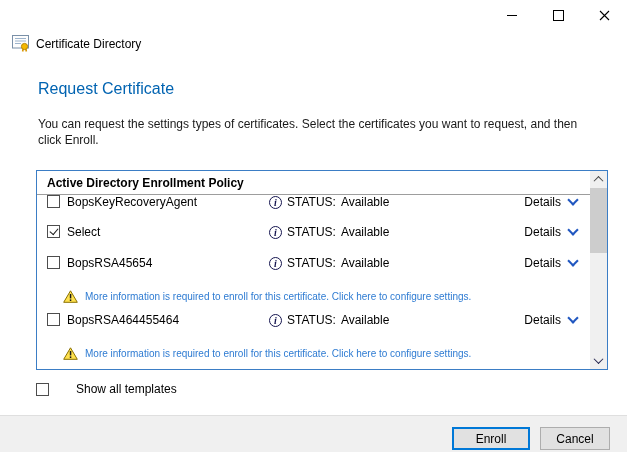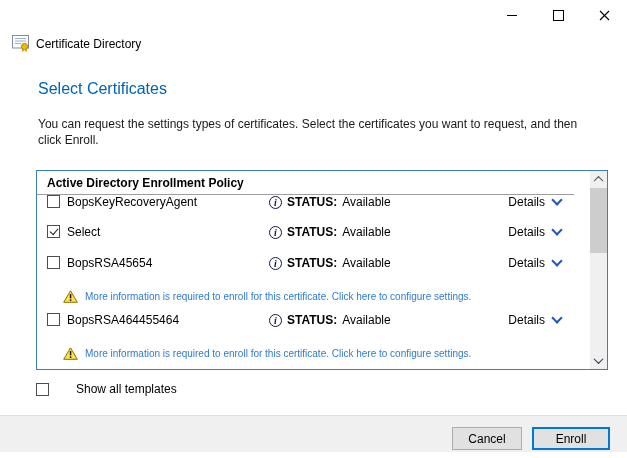--- a/index.html
+++ b/index.html
@@ -13,21 +13,21 @@
   .glyph-min{width:10px;height:1px;background:#000;}
   .glyph-max{width:9px;height:9px;border:1px solid #000;background:transparent;}
   
   .app-header{position:absolute;top:35px;left:12px;display:flex;align-items:center;gap:6px;font-size:12px;}
   
   .page-title{position:absolute;top:80px;left:38px;font-size:16px;color:#0063b1;}
   .description{position:absolute;top:116px;left:38px;width:558px;font-size:12px;line-height:16px;color:#1a1a1a;}
   
   .listbox{
     position:absolute;left:36px;top:170px;width:572px;height:200px;
-    border:1px solid #3b7dc5;box-sizing:border-box;background:#fff;display:flex;gap:16px;
+    border:1px solid #3b7dc5;box-sizing:border-box;background:#fff;display:flex;
   }
   .list-content{flex:1;min-width:0;}
   .list-header{
     font-weight:bold;font-size:12px;padding:6px 0 5px 10px;
     border-bottom:1px solid #9d9d9d;height:12px;line-height:12px;
   }
   .cert-row{position:relative;display:flex;padding-left:10px;font-size:12px;}
   .row-h1{height:30px;} .row-h2{height:31px;} .row-h3{height:30px;} .row-h4{height:30px;margin-top:6px;}
   .cb{
     width:13px;height:13px;border:1px solid #4d4d4d;background:#fff;
@@ -37,21 +37,21 @@
     content:"";position:absolute;left:2px;top:2px;width:7px;height:4px;
     border-left:1.6px solid #1a1a1a;border-bottom:1.6px solid #1a1a1a;transform:rotate(-50deg);
   }
   .cert-name{white-space:nowrap;}
   .status-group{position:absolute;left:232px;display:flex;align-items:center;gap:5px;}
   .info-icon{
     width:13px;height:13px;border-radius:50%;border:1px solid #15154f;color:#15154f;
     font-family:"Liberation Serif",serif;font-style:italic;font-weight:bold;font-size:10px;
     display:flex;align-items:center;justify-content:center;box-sizing:border-box;flex:none;
   }
-  .status-label{font-weight:bold;}
+  .status-label{font-weight:normal;}
   .details-btn{position:absolute;right:13px;display:flex;align-items:center;gap:8px;cursor:default;}
   .chev-down{
     width:6px;height:6px;border-right:2px solid #2057c0;border-bottom:2px solid #2057c0;
     transform:rotate(45deg);margin-top:-4px;
   }
   .warning-row{
     display:flex;align-items:center;gap:7px;padding-left:26px;font-size:10px;height:21px;
     color:#2e7bd2;white-space:nowrap;
   }
   .warn-link{cursor:pointer;}
@@ -100,21 +100,21 @@
     <rect x="0.5" y="0.5" width="16" height="12.5" fill="#fdfdfd" stroke="#7a90a8"></rect>
     <line x1="3" y1="3.5" x2="14" y2="3.5" stroke="#9db4cc" stroke-width="1"></line>
     <line x1="3" y1="6" x2="14" y2="6" stroke="#9db4cc" stroke-width="1"></line>
     <line x1="3" y1="8.5" x2="9" y2="8.5" stroke="#9db4cc" stroke-width="1"></line>
     <path d="M11.5 12.5 L10.6 16.5 M13.5 12.5 L14.4 16.5" stroke="#d89600" stroke-width="1.6"></path>
     <circle cx="12.5" cy="11.5" r="3.1" fill="#f5b800" stroke="#b88600"></circle>
   </svg>
   <span>Certificate Directory</span>
 </div>
 
-<div class="page-title">Select Certificates</div>
+<div class="page-title">Request Certificate</div>
 <div class="description">You can request the settings types of certificates. Select the certificates you want to request, and then click Enroll.</div>
 
 <div class="listbox">
   <div class="list-content">
     <div class="list-header">Active Directory Enrollment Policy</div>
 
   <div class="cert-row row-h1">
         <span class="cb"></span>
         <span class="cert-name">BopsKeyRecoveryAgent</span>
         <span class="status-group">
@@ -195,16 +195,16 @@
   </div>
 </div>
 
 <div class="show-all">
   <span class="cb"></span>
   <span>Show all templates</span>
 </div>
 
 <div class="footer">
   <div class="footer-buttons">
+    <button class="btn btn-enroll">Enroll</button>
     <button class="btn btn-cancel">Cancel</button>
-    <button class="btn btn-enroll">Enroll</button>
   </div>
 </div>
 
 </body></html>

